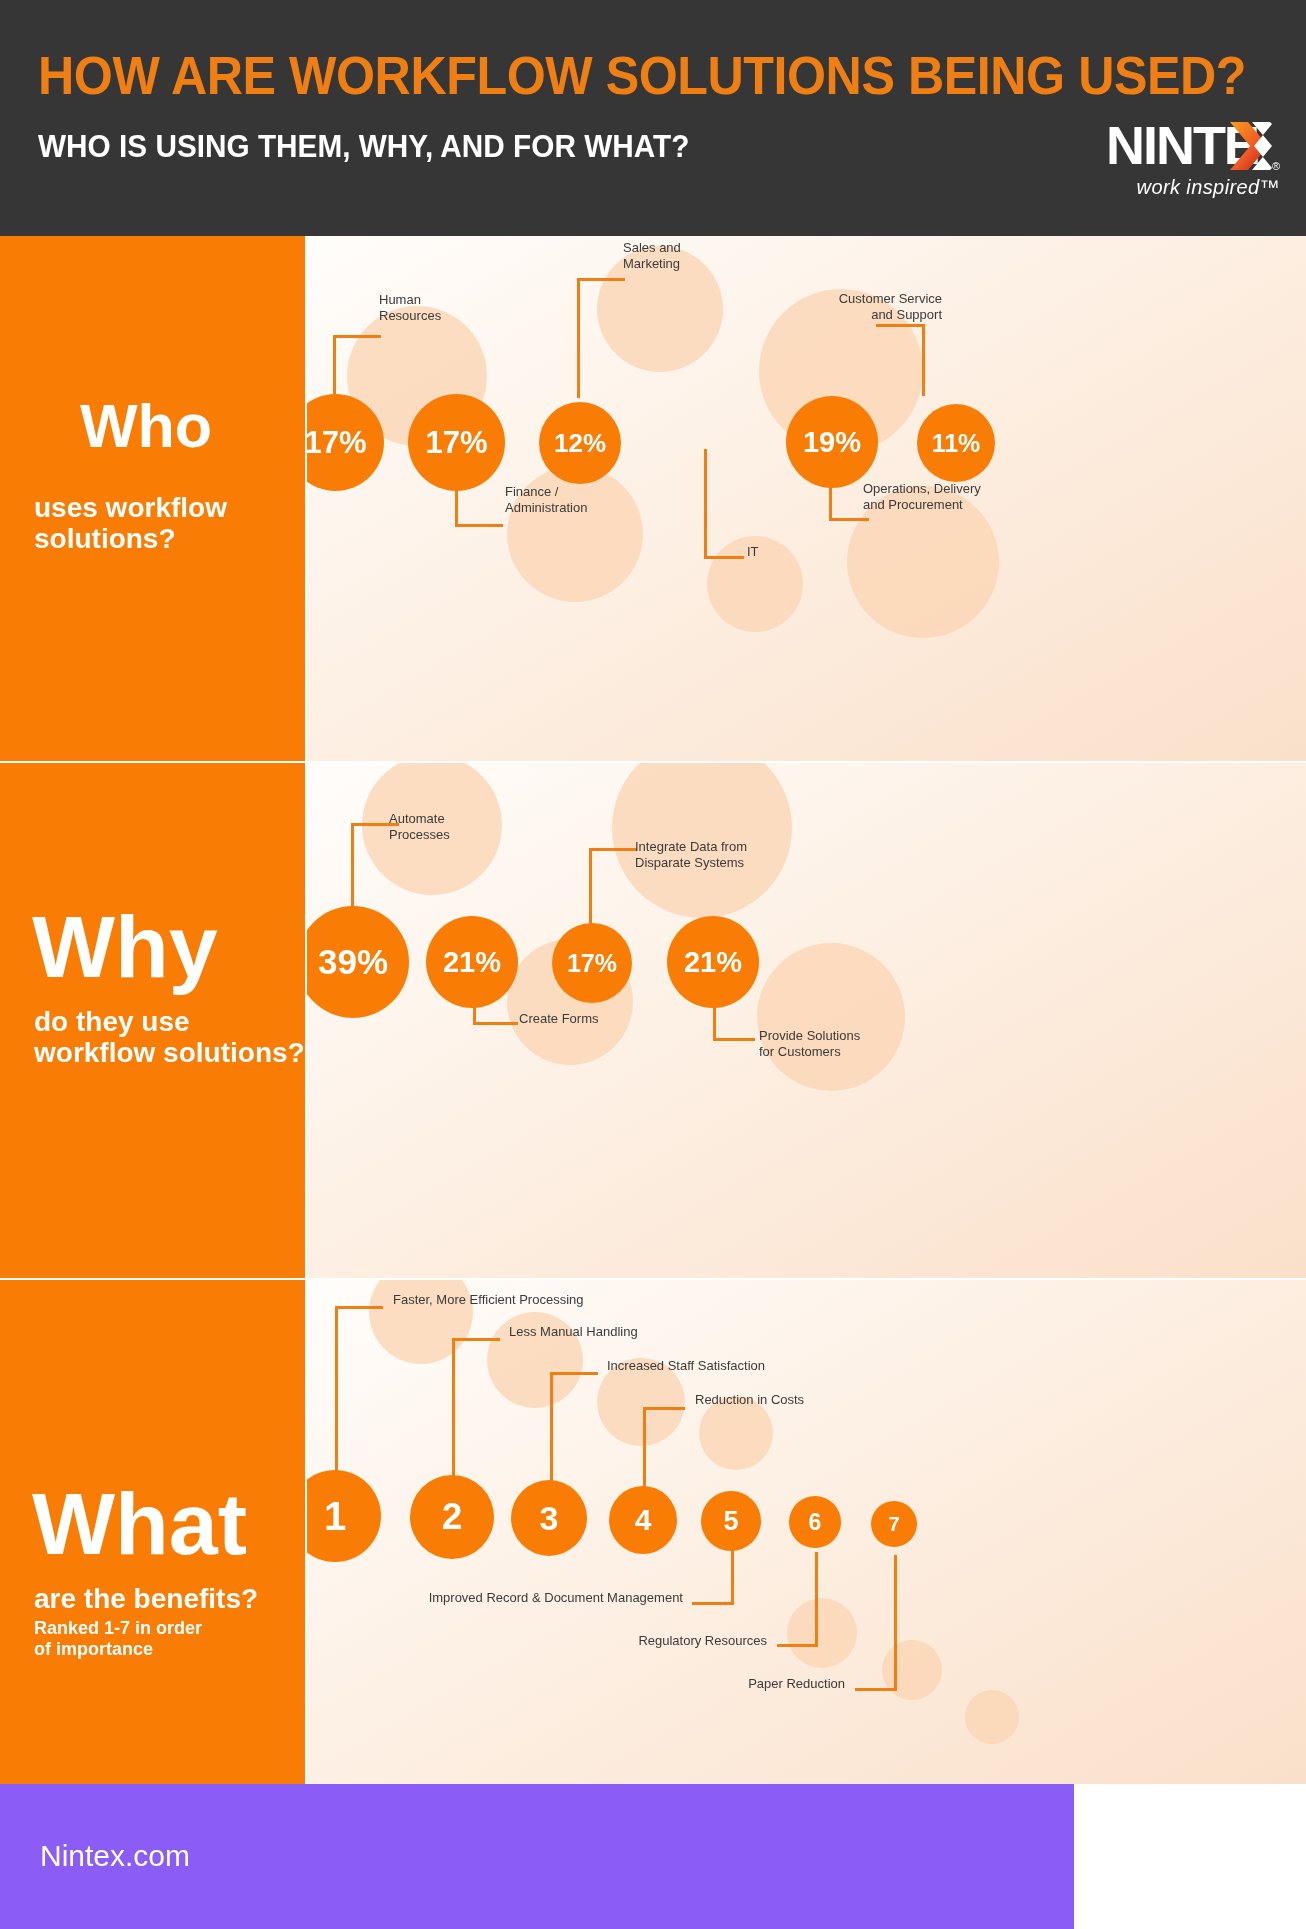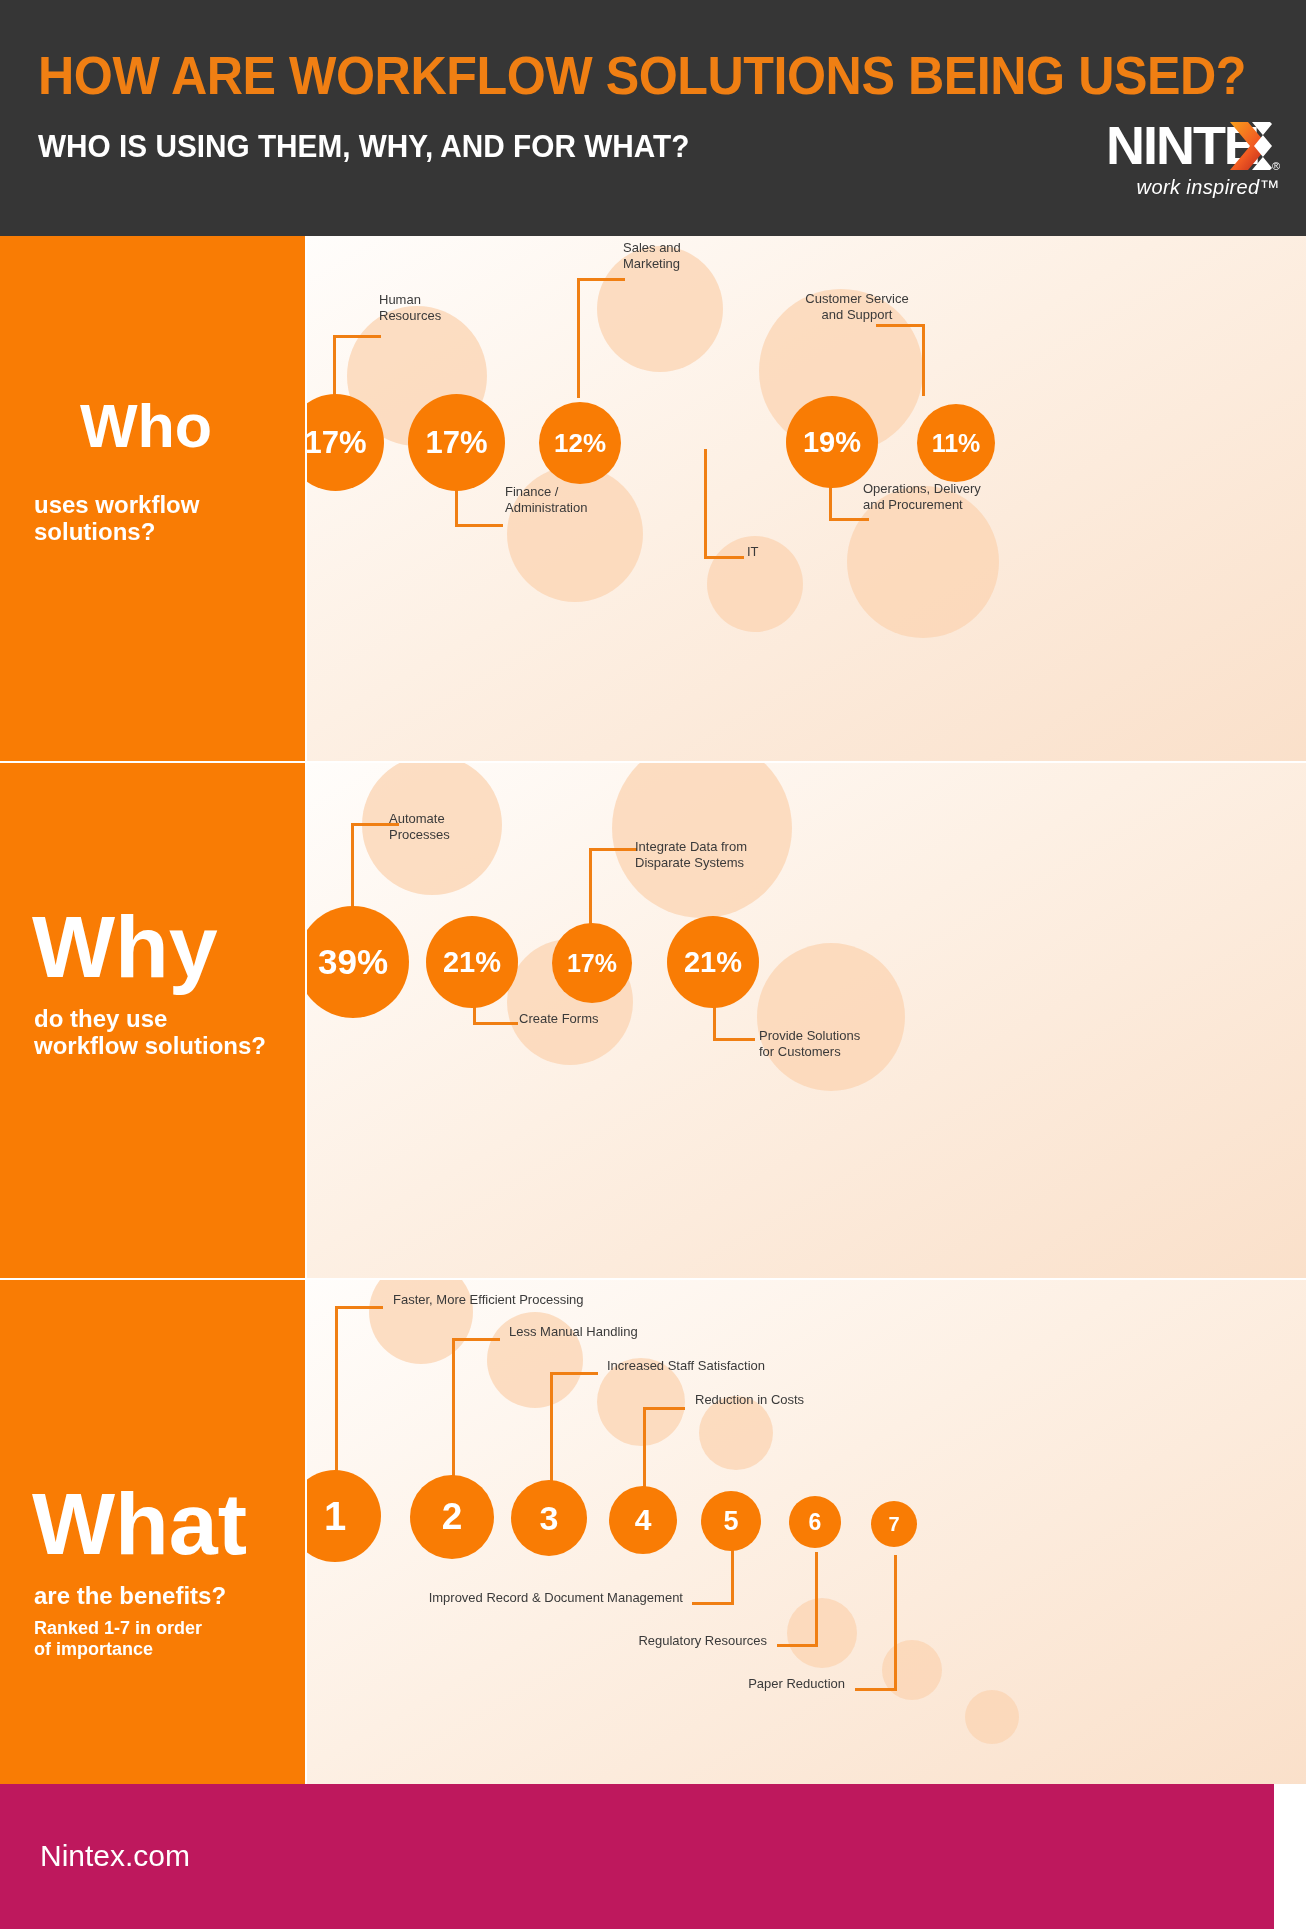--- a/index.html
+++ b/index.html
@@ -36,41 +36,41 @@
   .sec-what{top:1280px;height:504px;}
 
   .label-col{position:absolute;left:0;top:0;width:305px;height:100%;background:#F97C04;}
   .canvas{position:absolute;left:307px;top:0;right:0;height:100%;overflow:hidden;
           background:linear-gradient(150deg,#FFFDFB 0%,#FDF0E4 45%,#FAE0CA 100%);}
 
   .big-q{position:absolute;color:#fff;font-weight:bold;line-height:0.88;}
   .who-q{left:32px;top:164px;font-size:61px;margin-left:48px;}
   .why-q{left:32px;top:145px;font-size:88px;}
   .what-q{left:32px;top:205px;font-size:88px;}
-  .sub-q{position:absolute;color:#fff;font-weight:bold;font-size:24px;line-height:1.12;}
+  .sub-q{position:absolute;color:#fff;font-weight:bold;font-size:28px;line-height:1.12;}
   .who-s{left:34px;top:256px;}
   .why-s{left:34px;top:243px;}
   .what-s{left:34px;top:303px;}
   .mini-q{position:absolute;color:#fff;font-weight:bold;font-size:18px;line-height:1.15;}
   .what-m{left:34px;top:338px;}
 
   
   .ghost{position:absolute;border-radius:50%;background:#FBD5B3;opacity:0.78;}
   .pct{position:absolute;border-radius:50%;background:#F97C04;
        display:flex;align-items:center;justify-content:center;
        color:#fff;font-weight:bold;}
   .lbl{position:absolute;color:#3A3A3A;font-size:13px;line-height:1.22;white-space:pre-line;}
   .lbl.r{text-align:right;}
-  .lbl.c{text-align:center;}
+  .lbl.c{text-align:right;}
   .ln{position:absolute;background:#F07F13;}
   .ln.h{height:3px;}
   .ln.v{width:3px;}
 
   
-  .footer{position:absolute;left:0;top:1784px;width:1274px;height:145px;background:#be185d;}
+  .footer{position:absolute;left:0;top:1784px;width:1074px;height:145px;background:#8b5cf6;}
   .foot-url{position:absolute;left:40px;top:55px;color:#fff;font-size:30px;}
 </style>
 </head>
 <body>
 
 <div class="page">
 
   <div class="header">
     <div class="hdr-title">HOW ARE WORKFLOW SOLUTIONS BEING USED?</div>
     <div class="hdr-sub">WHO IS USING THEM, WHY, AND FOR WHAT?</div>

